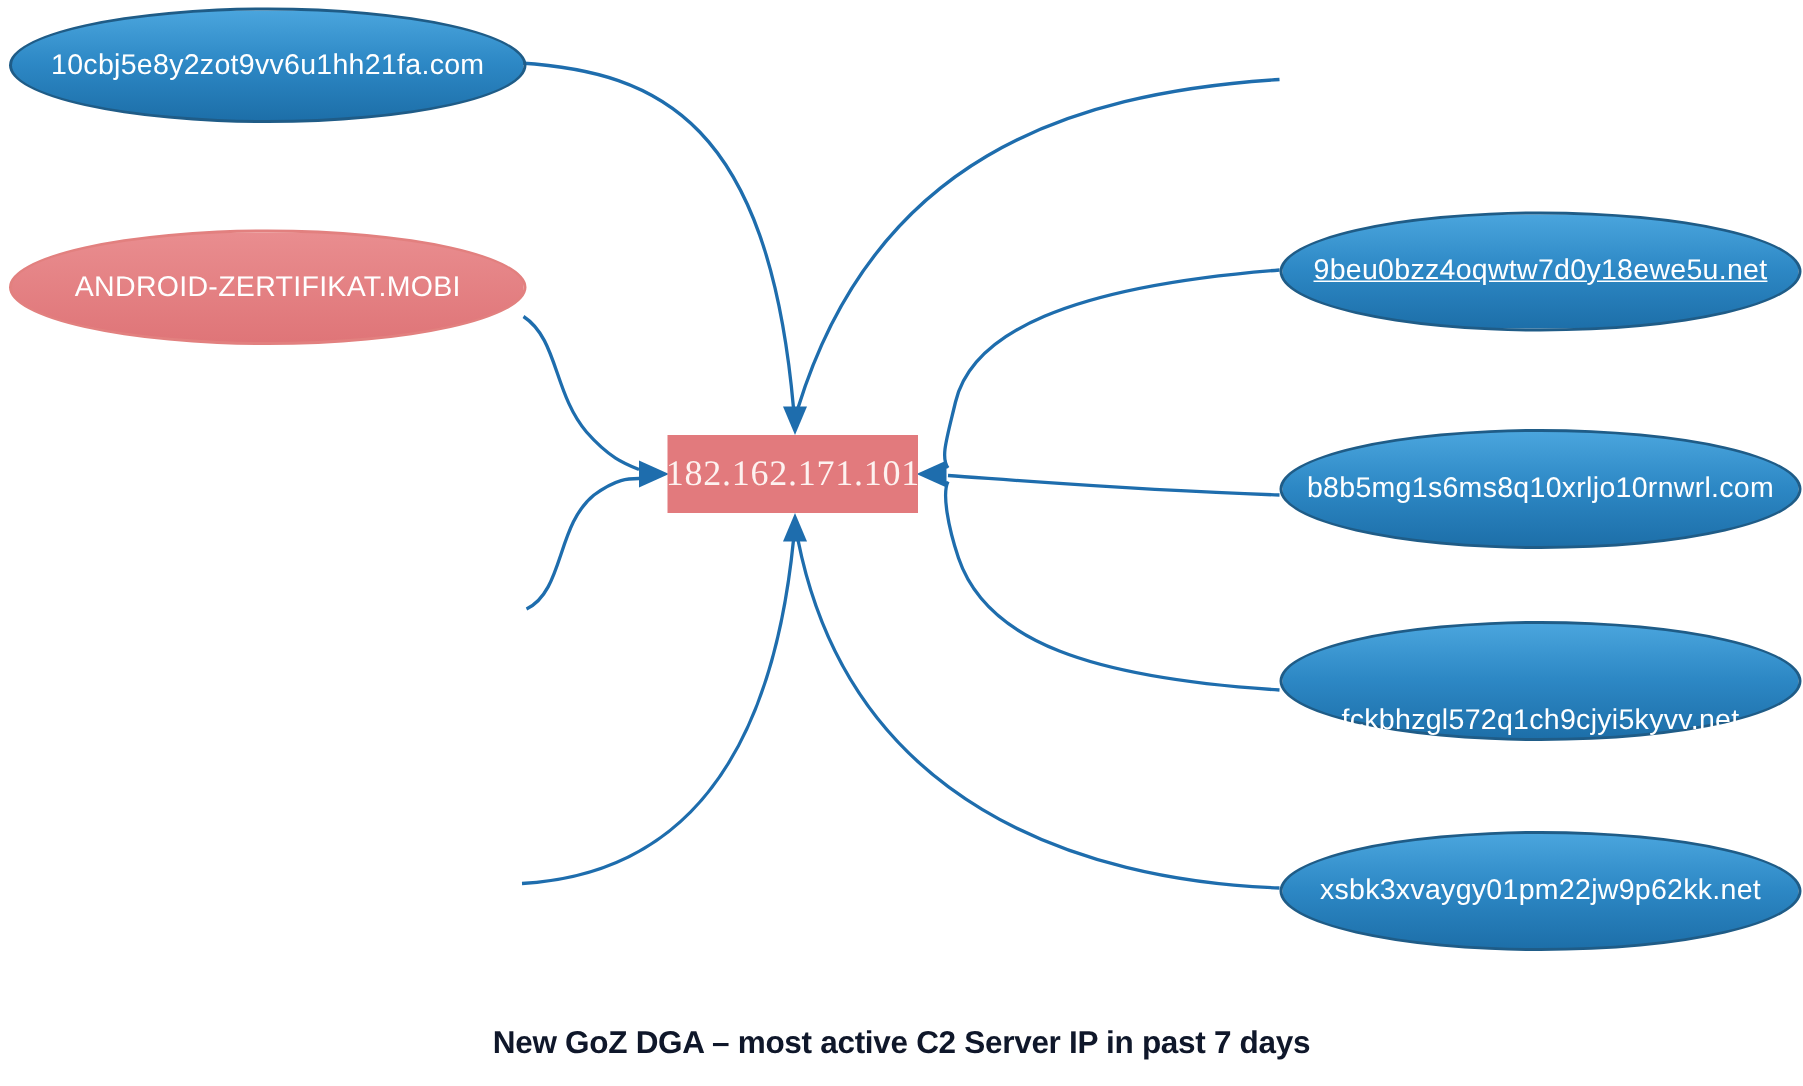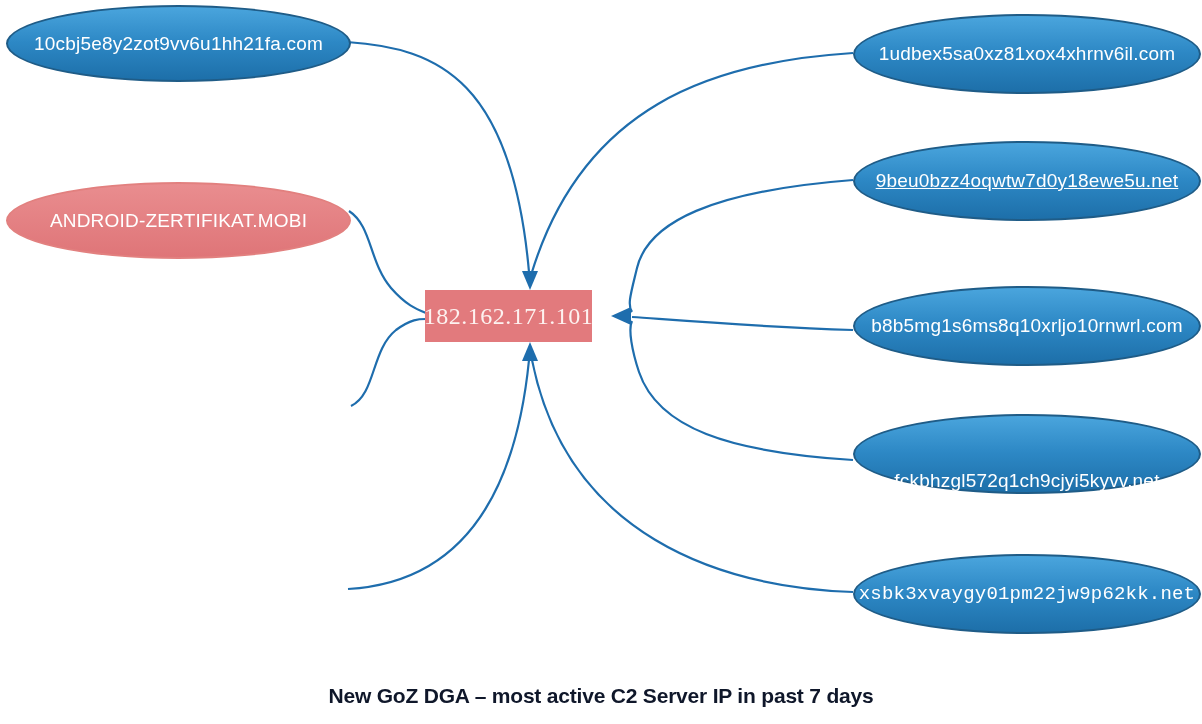--- a/index.html
+++ b/index.html
@@ -17,30 +17,30 @@
   .node.blue{
     background:linear-gradient(180deg,#4aa5dd 0%,#2d88c5 48%,#1d6fa9 100%);
     border:2px solid #1f5c87;
   }
   .node.pink{
     background:linear-gradient(180deg,#e98d8f 0%,#e07databases 100%);
     background:linear-gradient(180deg,#e98d8f 0%,#df7578 100%);
     border:2px solid #e2807f;
   }
   .pos-l1{left:6px;top:5px;width:341px;height:73px;}
-  .pos-l2{left:6px;top:182px;width:341px;height:73px;justify-content:center;}
+  .pos-l2{left:6px;top:153px;width:341px;height:73px;justify-content:center;}
   .pos-l3{left:6px;top:374px;width:341px;height:73px;}
   .pos-l4{left:6px;top:553px;width:341px;height:73px;}
   .pos-r1{left:853px;top:14px;width:344px;height:76px;}
   .pos-r2{left:853px;top:141px;width:344px;height:76px;text-decoration:underline;}
   .pos-r3{left:853px;top:286px;width:344px;height:76px;}
   .pos-r4{left:853px;top:414px;width:344px;height:76px;align-items:flex-end;}
-  .pos-r5{left:853px;top:554px;width:344px;height:76px;font-family:Liberation Mono, monospace;}
+  .pos-r5{left:853px;top:554px;width:344px;height:76px;}
   .center-rect{
-    position:absolute;left:425px;top:290px;width:167px;height:52px;
+    position:absolute;left:445px;top:290px;width:167px;height:52px;
     background:#e27a7d;
     display:flex;align-items:center;justify-content:center;
     color:#fdf2f0;font-family:"Liberation Serif","DejaVu Serif",serif;
     font-size:24px;letter-spacing:0.5px;z-index:3;
   }
   .diagram-title{
     position:absolute;left:0;top:684px;width:1202px;
     text-align:center;color:#0f172a;font-weight:bold;font-size:21px;
     letter-spacing:-0.2px;z-index:2;
   }
@@ -69,23 +69,20 @@
       <polygon points="522,361 538,361 530,342"></polygon>
     </g>
   </svg>
 
   <div class="node blue pos-l1">
     <span>10cbj5e8y2zot9vv6u1hh21fa.com</span>
   </div>
   <div class="node pink pos-l2">
     <span>ANDROID-ZERTIFIKAT.MOBI</span>
   </div>
-  <div class="node blue pos-r1">
-    <span>1udbex5sa0xz81xox4xhrnv6il.com</span>
-  </div>
   <div class="node blue pos-r2">
     <span>9beu0bzz4oqwtw7d0y18ewe5u.net</span>
   </div>
   <div class="node blue pos-r3">
     <span>b8b5mg1s6ms8q10xrljo10rnwrl.com</span>
   </div>
   <div class="node blue pos-r4">
     <span>fckbhzgl572q1ch9cjyi5kyvv.net</span>
   </div>
   <div class="node blue pos-r5">

